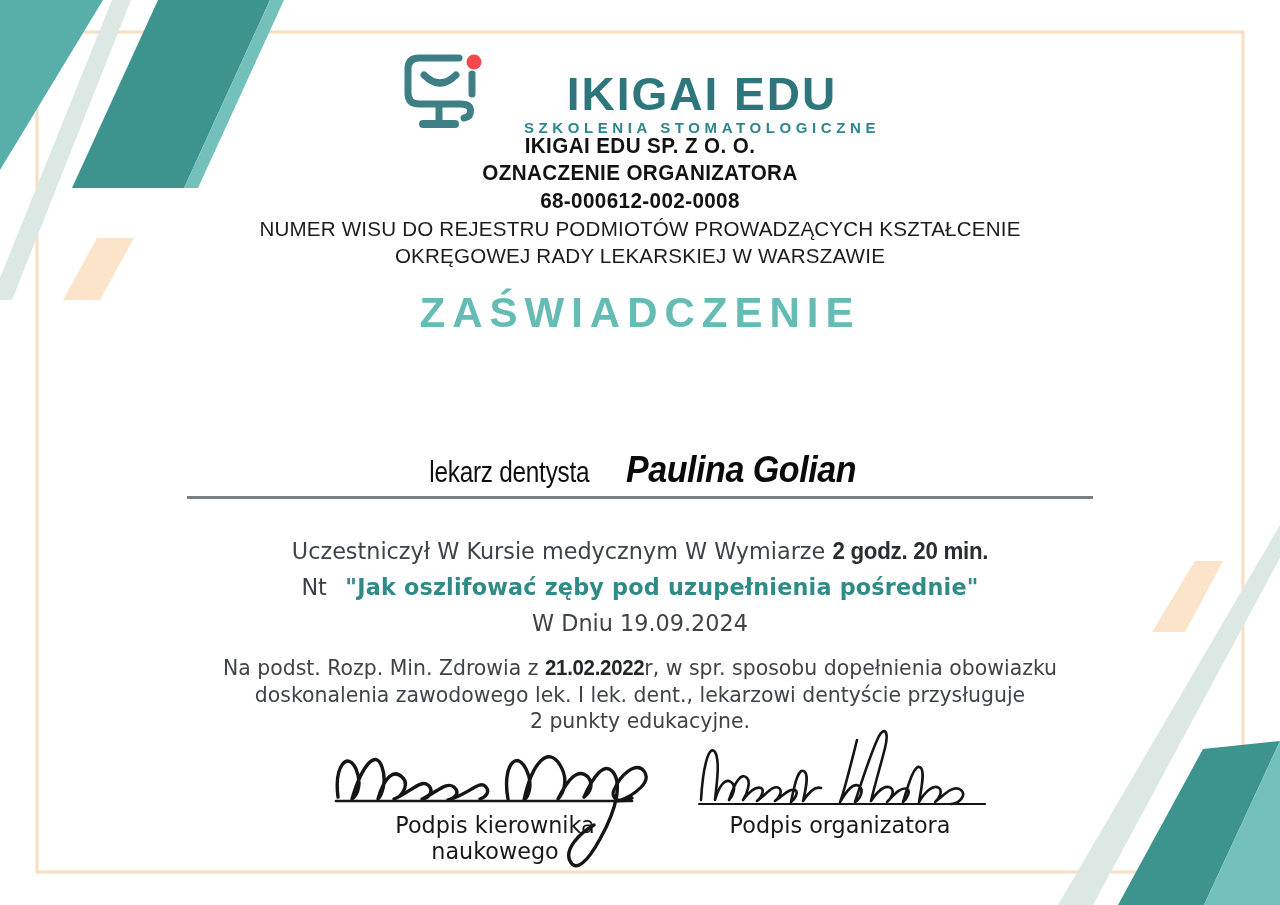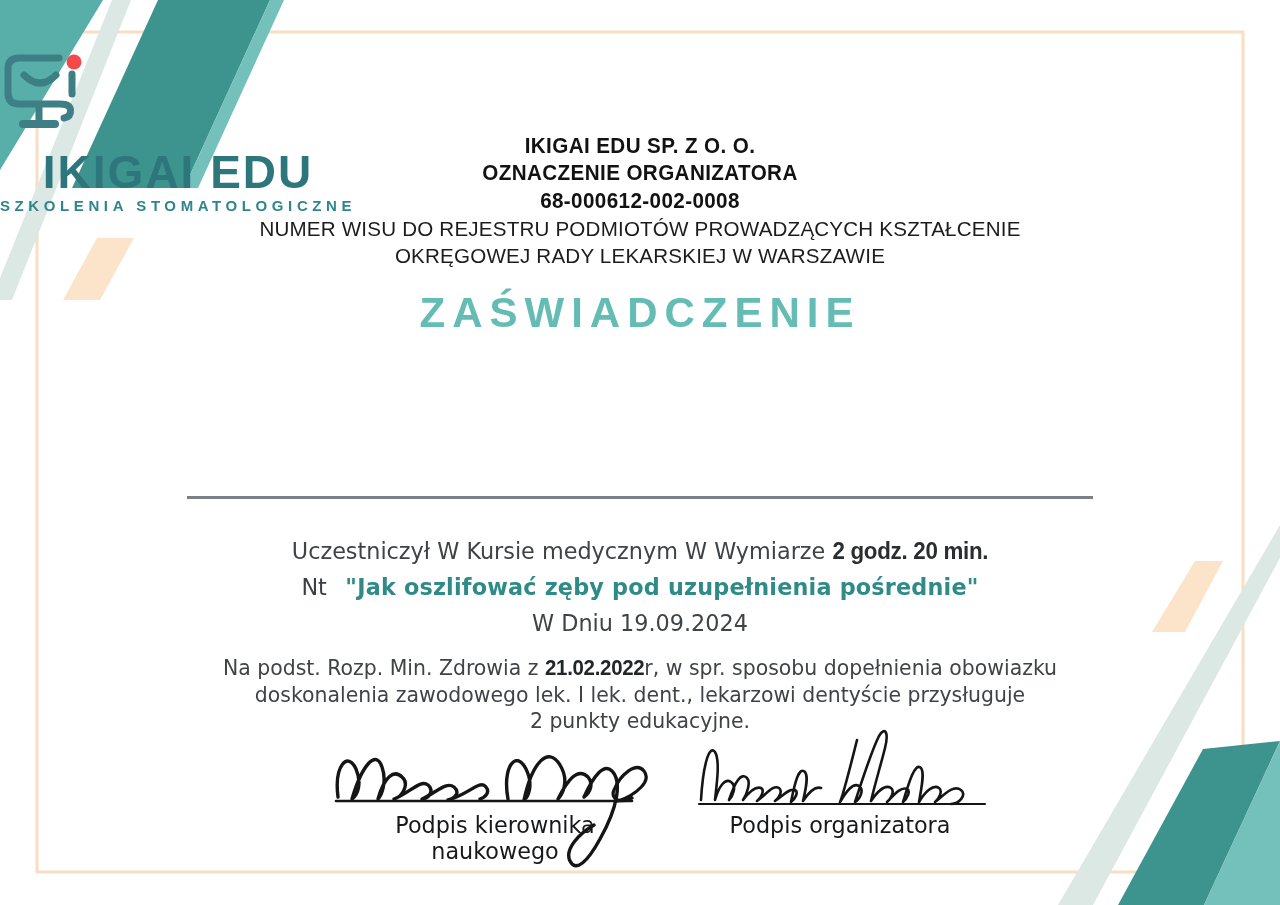--- a/index.html
+++ b/index.html
@@ -6,21 +6,21 @@
   .stage{
     position:relative;width:1280px;height:905px;background:#ffffff;
     overflow:hidden;margin:0 auto;
     font-family:"DejaVu Sans",sans-serif;
   }
   .abs{position:absolute;}
   .center-line{left:0;right:0;text-align:center;}
   svg{display:block;}
 
   
-  .logo-row{top:50px;left:0;right:0;display:flex;justify-content:center;align-items:flex-start;gap:12px;flex-direction:column;}
+  .logo-row{top:50px;left:0;right:0;display:flex;justify-content:center;align-items:flex-end;gap:32px;}
   .logo-text{display:flex;flex-direction:column;align-items:center;}
   .logo-title{
     font-family:"Liberation Sans",sans-serif;font-weight:700;font-size:46px;
     letter-spacing:2px;color:#2d767c;line-height:48px;
   }
   .logo-sub{
     font-family:"Liberation Sans",sans-serif;font-weight:700;font-size:15px;
     letter-spacing:4.6px;color:#2f858c;margin-top:1px;
   }
 
@@ -114,20 +114,24 @@
   <div class="abs center-line hdr">
     <div class="hdr-bold">IKIGAI EDU SP. Z O. O.</div>
     <div class="hdr-bold">OZNACZENIE ORGANIZATORA</div>
     <div class="hdr-bold">68-000612-002-0008</div>
     <div class="hdr-reg">NUMER WISU DO REJESTRU PODMIOTÓW PROWADZĄCYCH KSZTAŁCENIE</div>
     <div class="hdr-reg">OKRĘGOWEJ RADY LEKARSKIEJ W WARSZAWIE</div>
   </div>
 
   <div class="abs center-line cert-title">ZAŚWIADCZENIE</div>
 
+  <div class="abs recipient">
+    <span class="recip-role">lekarz dentysta</span>
+    <span class="recip-name">Paulina Golian</span>
+  </div>
   <div class="abs rule"></div>
 
   <div class="abs center-line body-line participation">
     <span>Uczestniczył W Kursie medycznym W Wymiarze</span>
     <span class="num-cond">2 godz. 20 min.</span>
   </div>
   <div class="abs center-line body-line topic-line">
     <span class="topic-prefix">Nt</span>
     <span class="topic-title">"Jak oszlifować zęby pod uzupełnienia pośrednie"</span>
   </div>

